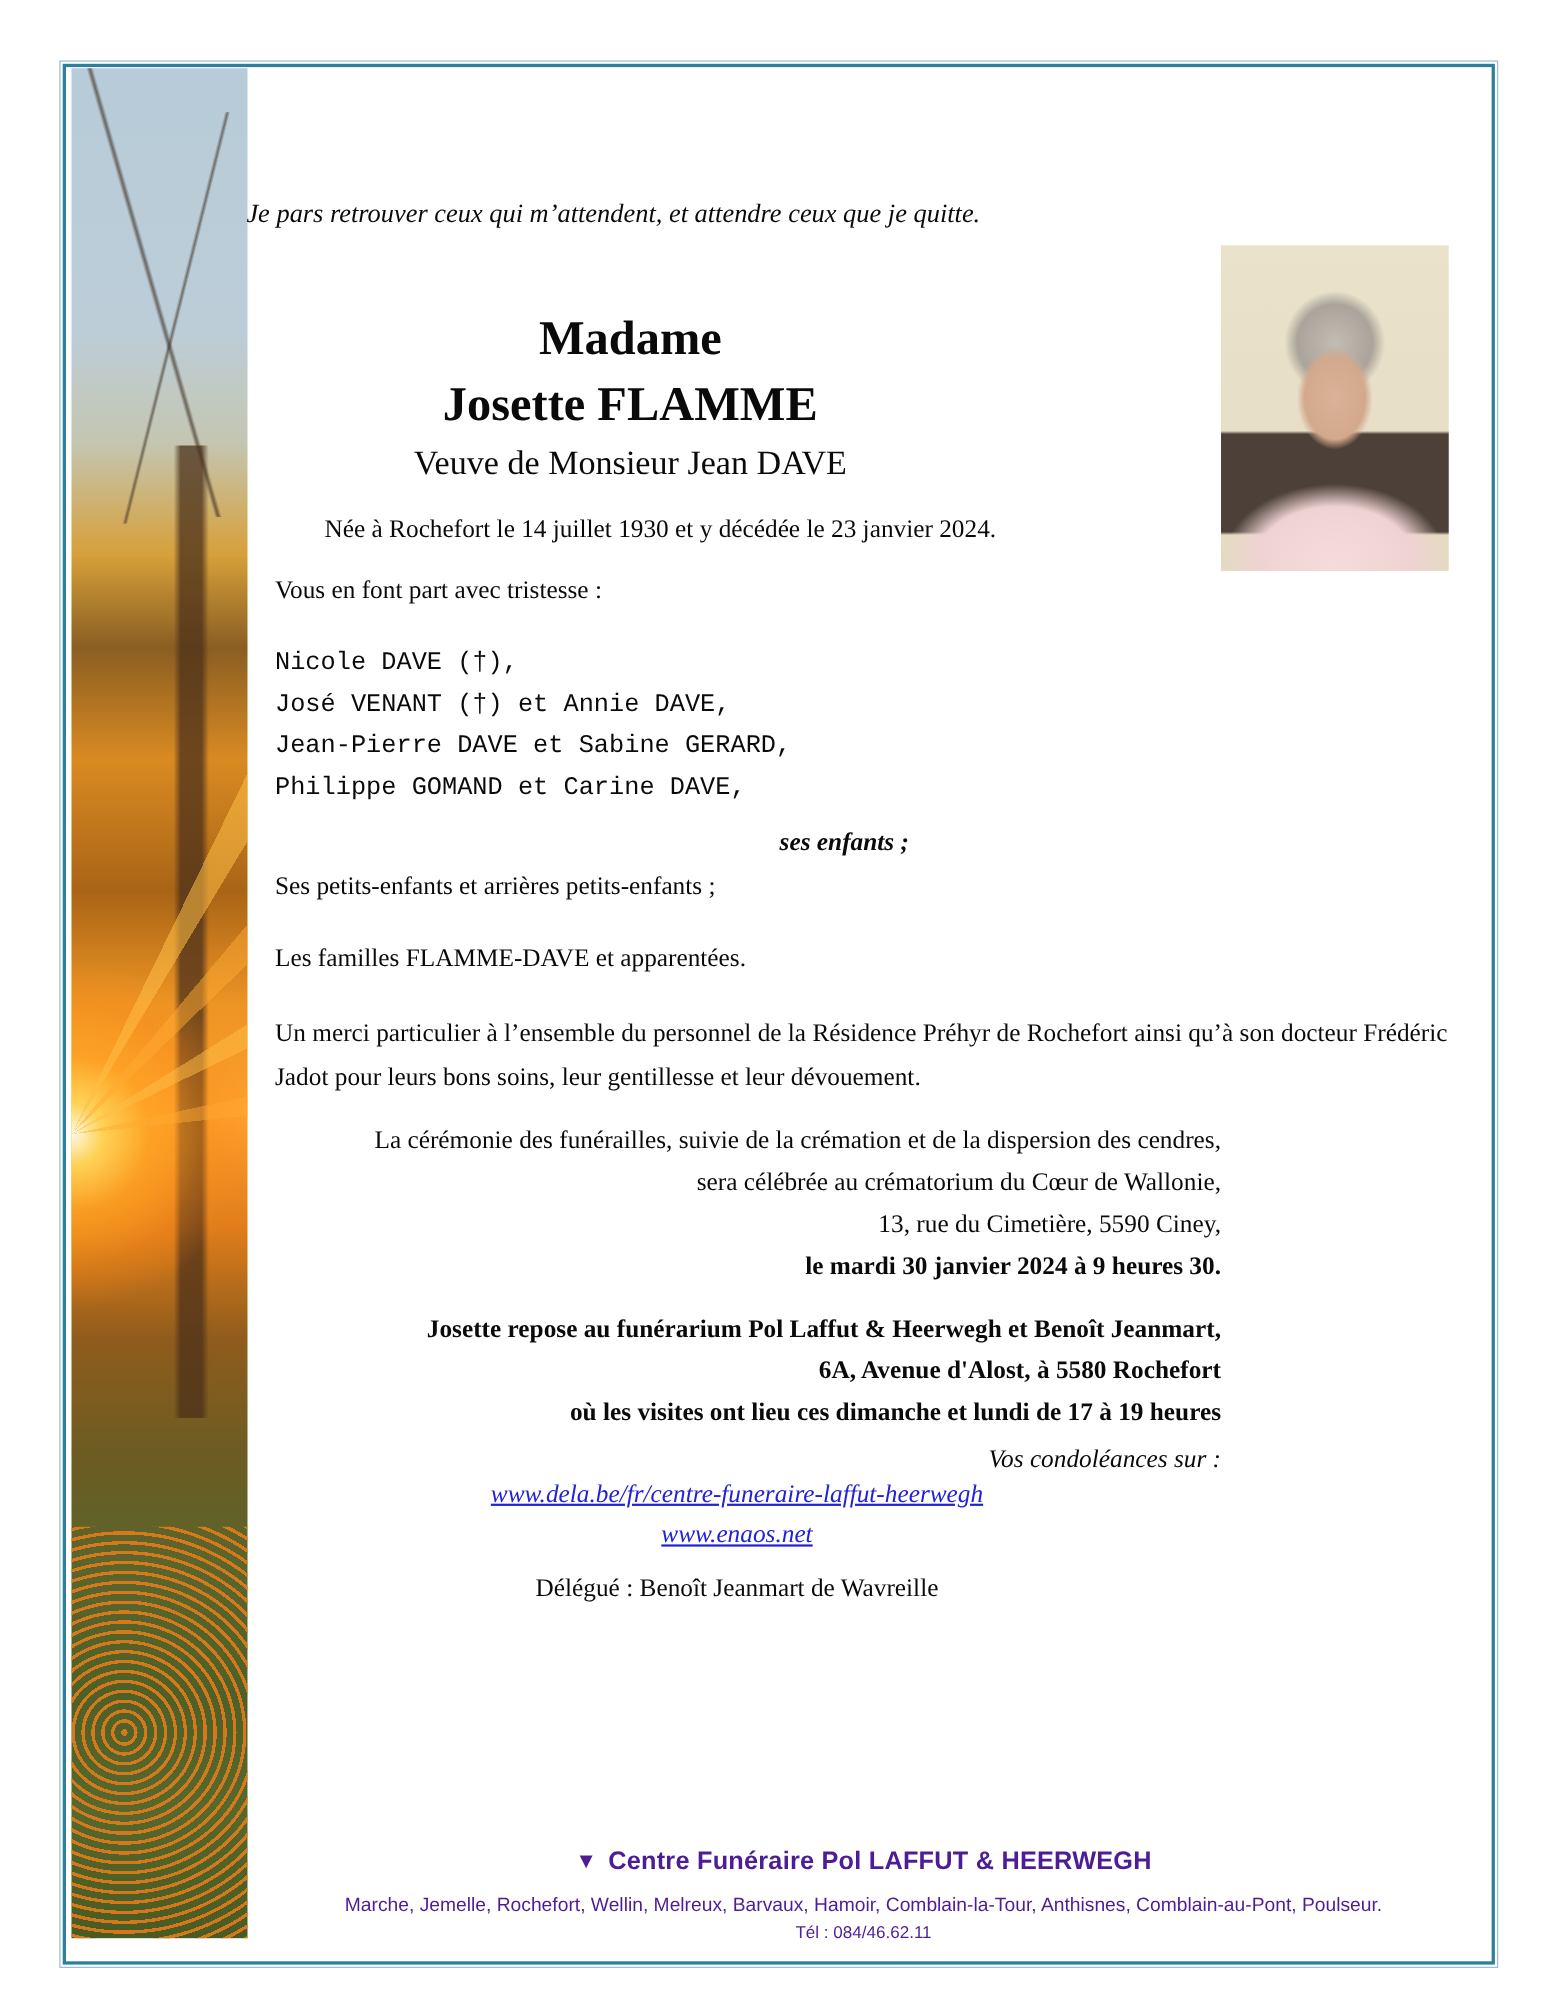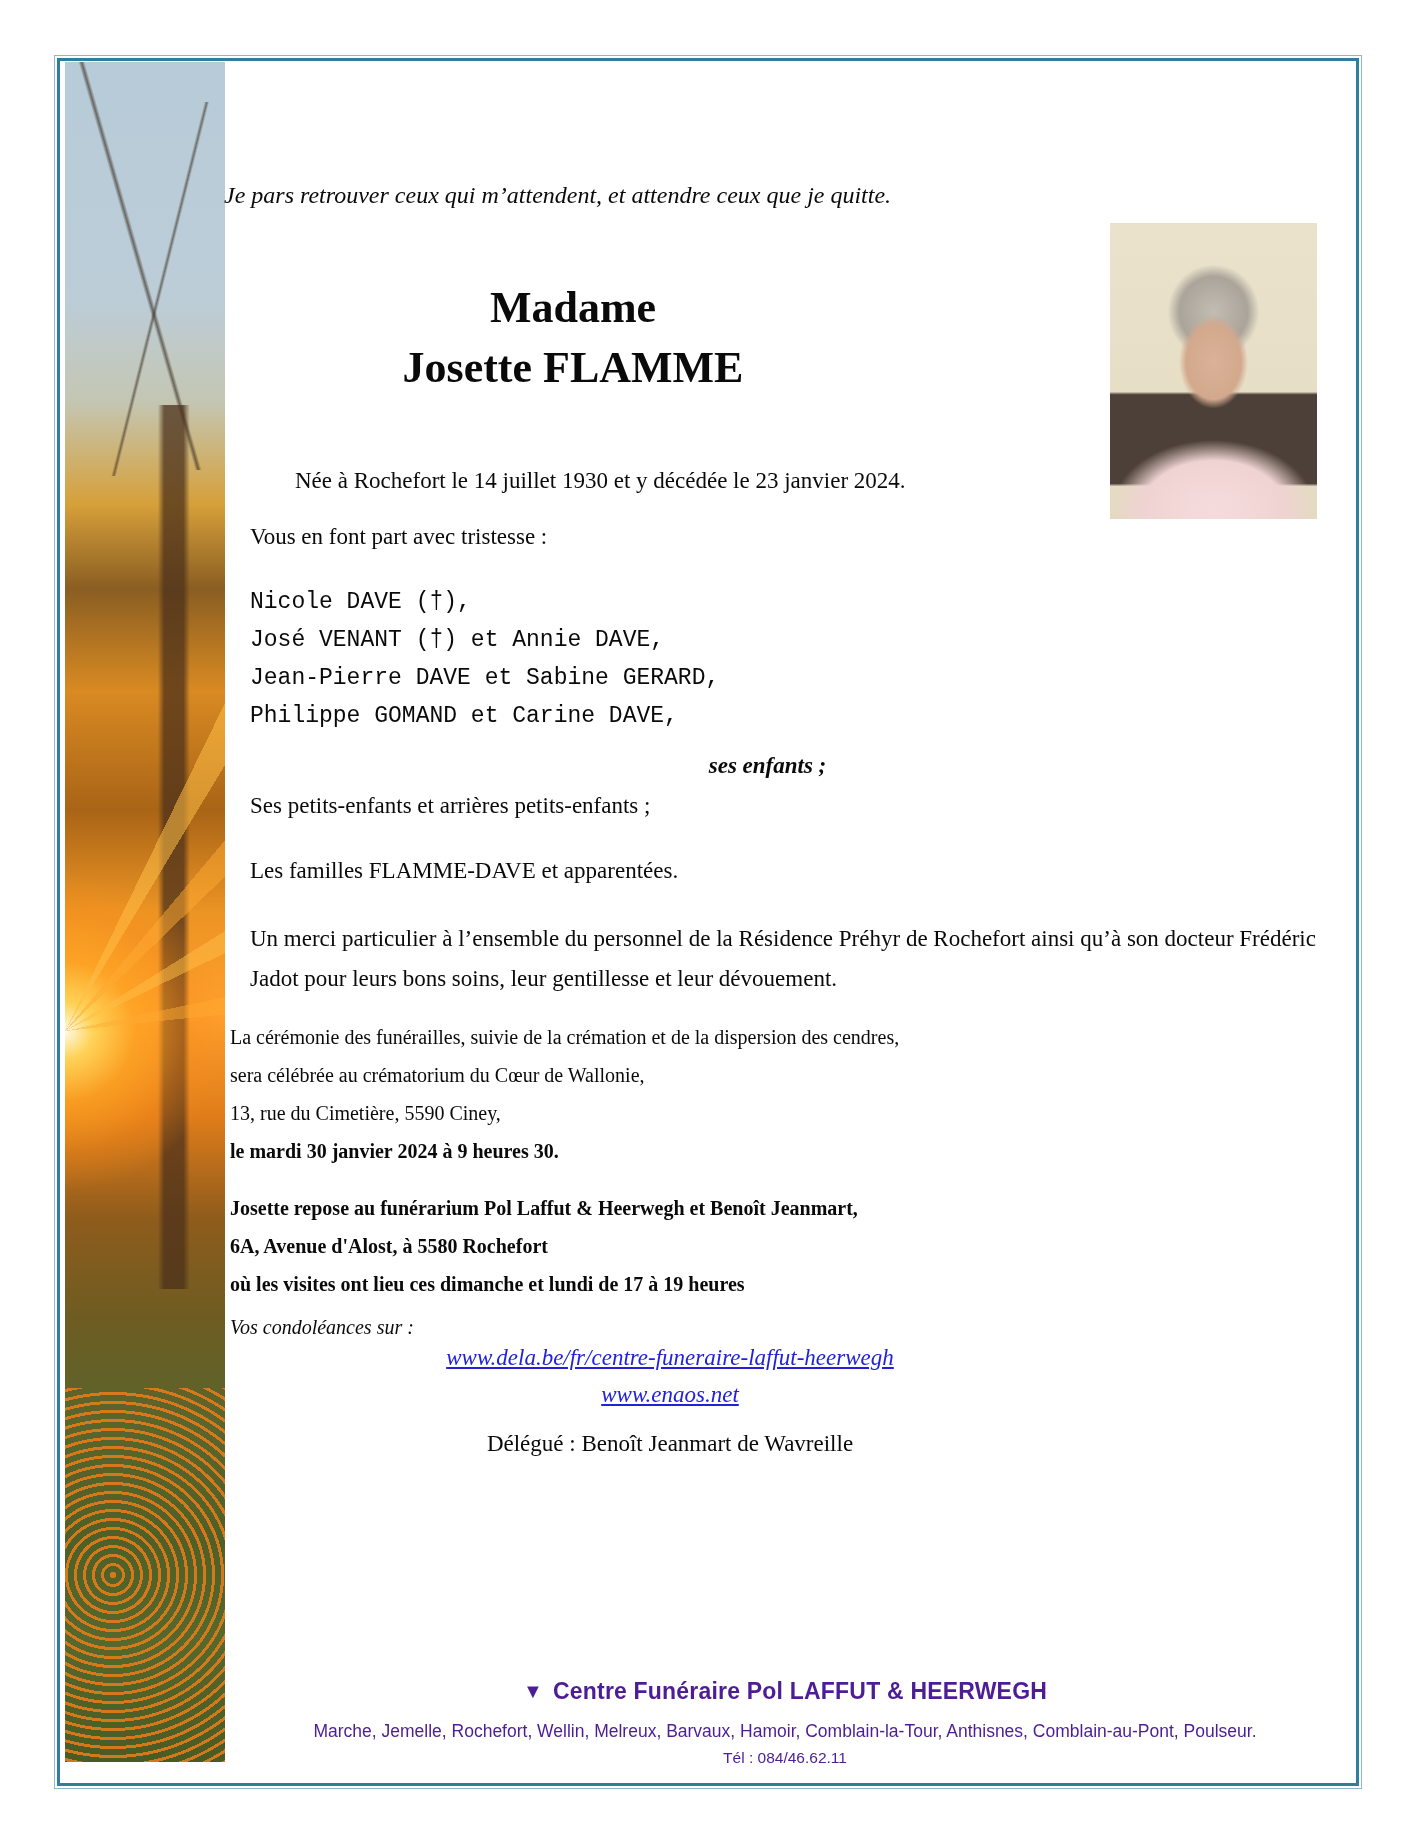--- a/index.html
+++ b/index.html
@@ -68,21 +68,21 @@
   .heading{left:228px;top:278px;width:690px;text-align:center;}
   .heading .h1{font-size:44px;font-weight:bold;line-height:60px;}
   .heading .sub{font-size:31px;line-height:46px;}
   .nee{left:295px;top:468px;font-size:23px;}
   .vous{left:250px;top:524px;font-size:23px;}
   .names{left:250px;top:583px;font-size:23px;line-height:38px;font-family:Liberation Mono, monospace;}
   .ses-enfants{left:225px;top:753px;width:1085px;text-align:center;font-size:23px;font-weight:bold;font-style:italic;}
   .petits{left:250px;top:793px;font-size:23px;}
   .familles{left:250px;top:858px;font-size:23px;}
   .thanks{left:250px;top:919px;width:1070px;font-size:23px;line-height:40px;}
-  .center-col{left:230px;width:880px;text-align:left;font-size:20px;line-height:38px;}
+  .center-col{left:230px;width:880px;text-align:right;font-size:23px;line-height:38px;}
   .ceremony{top:1018px;}
   .ceremony .b{font-weight:bold;}
   .repose{top:1189px;font-weight:bold;}
   .condoleances{top:1308px;font-style:italic;}
   .linkline{left:230px;width:880px;text-align:center;font-size:23px;font-style:italic;}
   .linkline a{color:#2121d8;text-decoration:underline;cursor:pointer;}
   .link1{top:1345px;}
   .link2{top:1382px;}
   .delegate{left:230px;top:1431px;width:880px;text-align:center;font-size:23px;}
   
@@ -104,20 +104,21 @@
 
 <div class="photo-strip" title="autumn-trees-sunburst-photo"></div>
 
 <div class="portrait" title="portrait-elderly-woman-photo"></div>
 
 <div class="abs quote">Je pars retrouver ceux qui m’attendent, et attendre ceux que je quitte.</div>
 
 <div class="abs heading">
   <div class="h1">Madame</div>
   <div class="h1">Josette FLAMME</div>
+  <div class="sub">Veuve de Monsieur Jean DAVE</div>
 </div>
 
 <div class="abs nee">Née à Rochefort le 14 juillet 1930 et y décédée le 23 janvier 2024.</div>
 
 <div class="abs vous">Vous en font part avec tristesse :</div>
 
 <div class="abs names">
   <div>Nicole DAVE (†),</div>
   <div>José VENANT (†) et Annie DAVE,</div>
   <div>Jean-Pierre DAVE et Sabine GERARD,</div>

